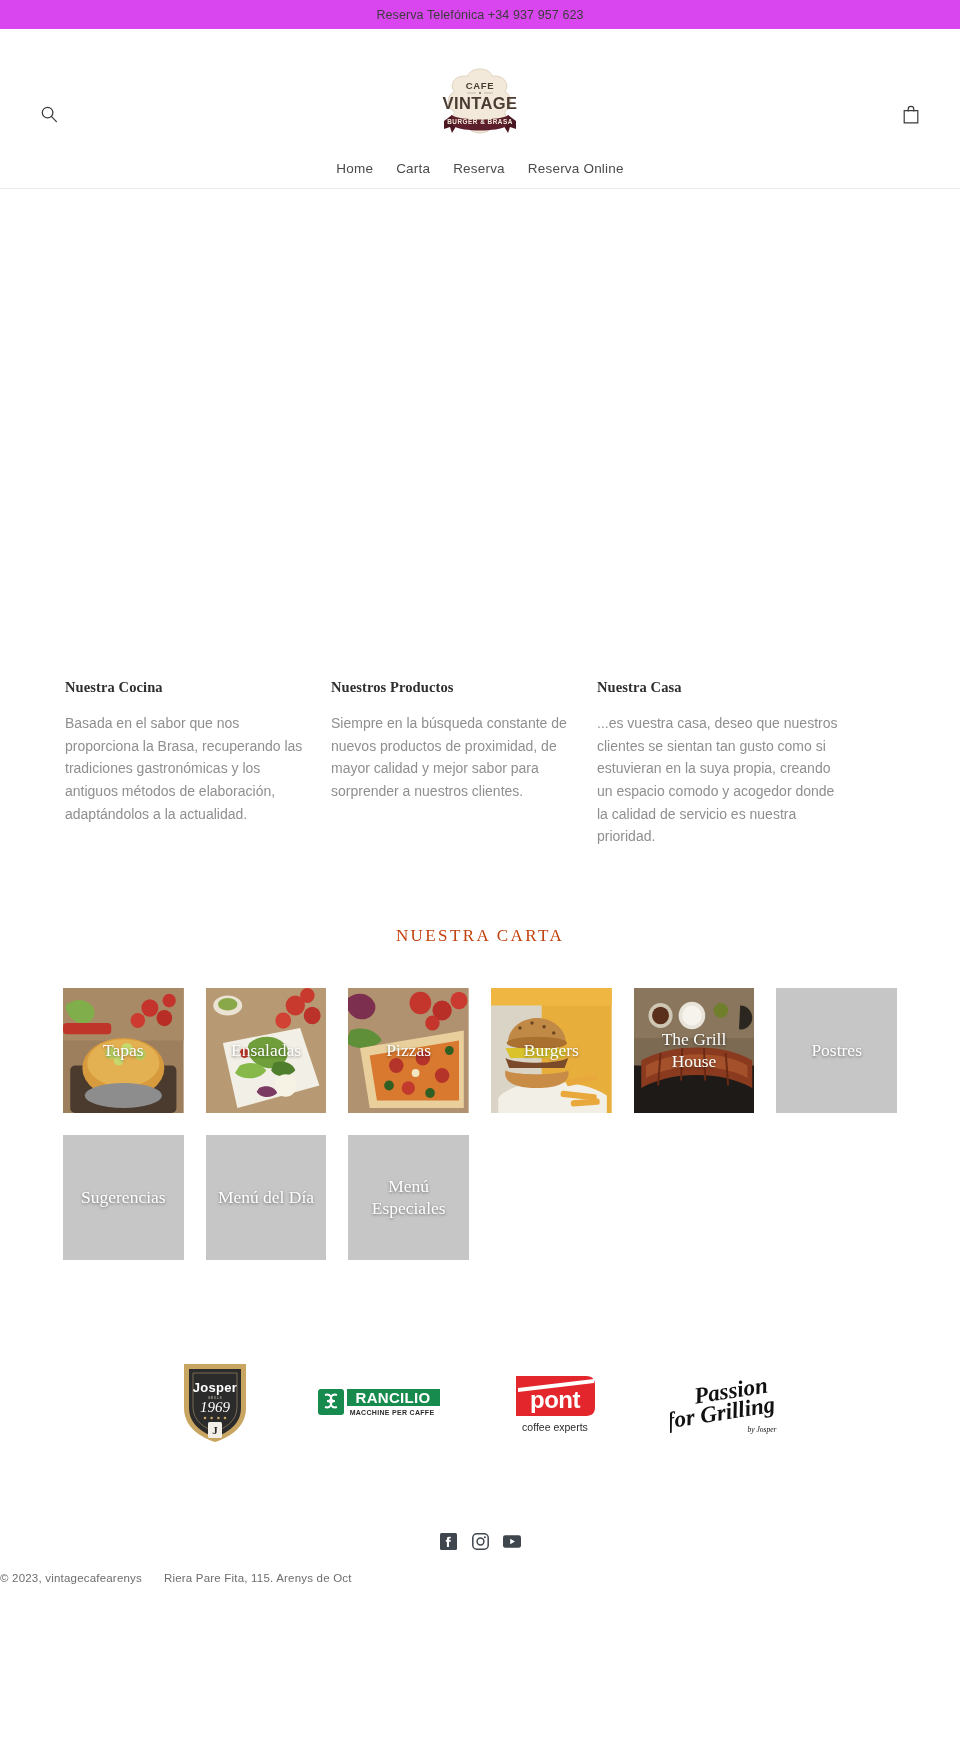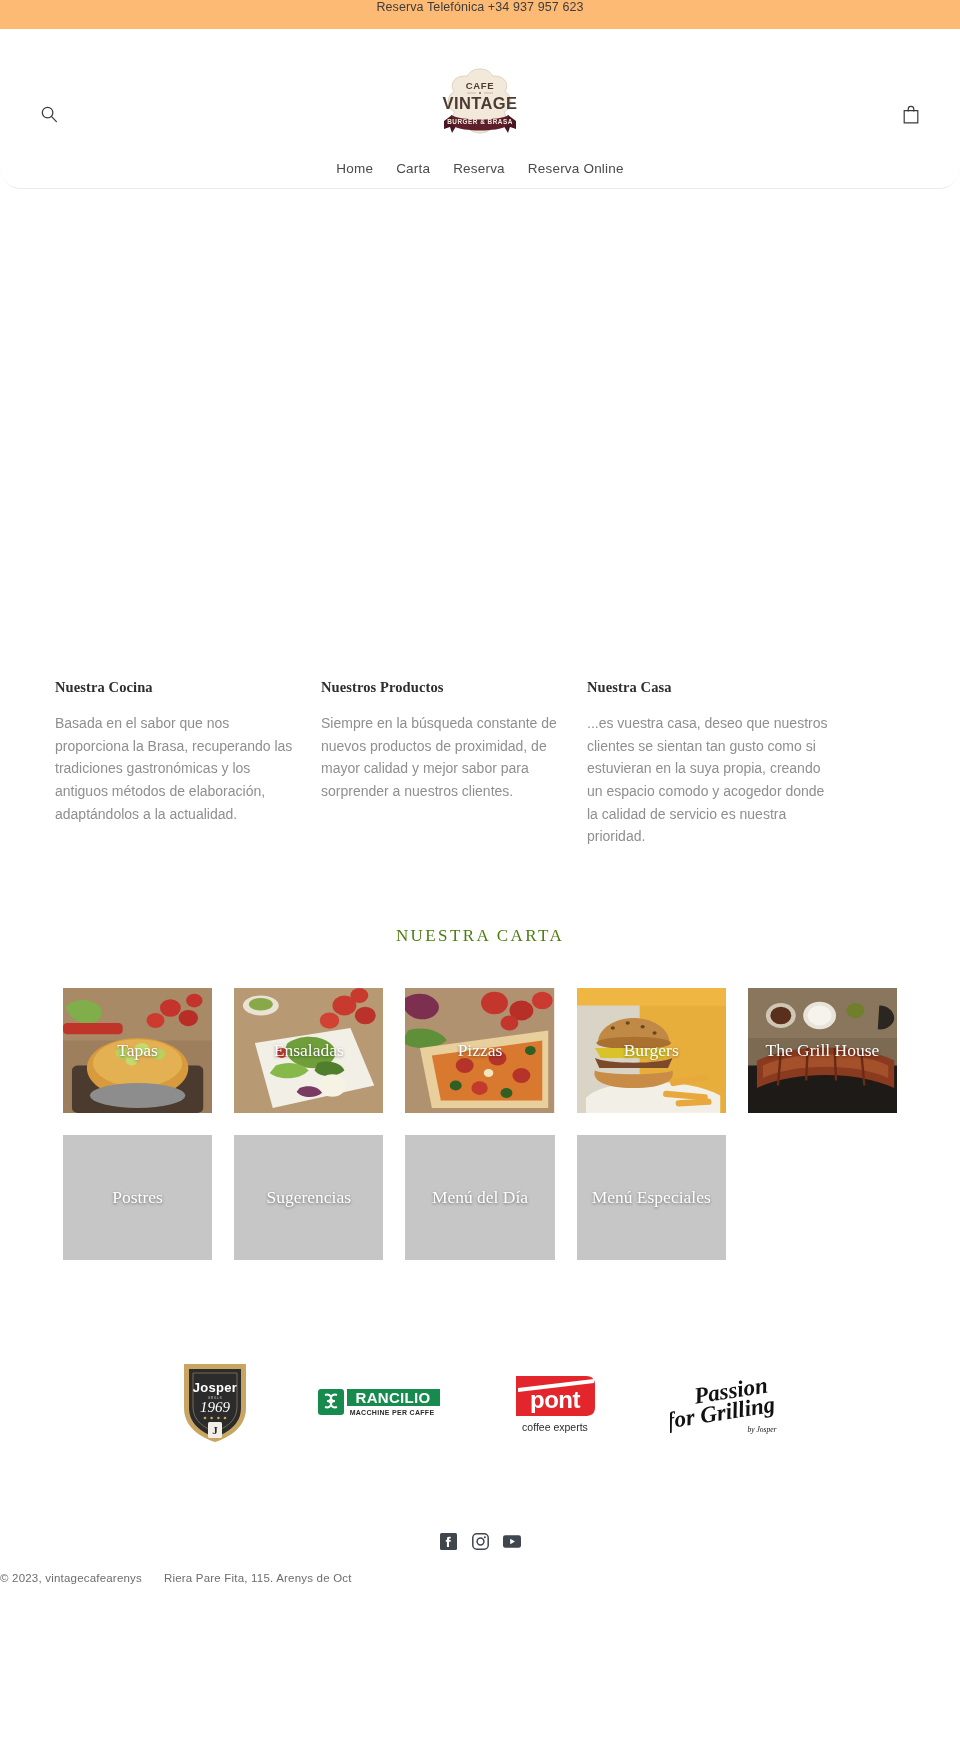--- a/index.html
+++ b/index.html
@@ -6,39 +6,38 @@
   html, body { width: 960px; }
   body {
     font-family: "Liberation Sans", sans-serif;
     background: #ffffff;
     color: #3a3a3a;
     -webkit-font-smoothing: antialiased;
   }
 
   
   .announcement {
-    background: #fdba74;
+    background: #d946ef;
     height: 29px;
     display: flex;
-    align-items: flex-start;
+    align-items: center;
     justify-content: center;
   }
   .announcement .txt {
     font-size: 12.5px;
     color: #3d3d3d;
     letter-spacing: .1px;
   }
 
   
   .site-header {
     position: relative;
     padding: 14px 0 0 0;
     border-bottom: 1px solid #eceaea;
     height: 160px;
-    border-radius: 21px;
   }
   .header-icon {
     position: absolute;
     top: 72px;
     width: 26px;
     height: 26px;
     display: flex;
     align-items: center;
     justify-content: center;
     cursor: pointer;
@@ -76,20 +75,21 @@
   .hero {
     height: 490px;
     background: #ffffff;
   }
 
   
   .intro {
     display: flex;
     padding: 0 55px;
     gap: 8px;
+    margin-left: 10px;
   }
   .intro .col {
     width: 250px;
     margin-right: 0;
   }
   .intro .col:nth-child(1) { margin-right: 0; }
   .intro .col h3 {
     font-family: "Liberation Serif", serif;
     font-size: 14.5px;
     font-weight: bold;
@@ -105,28 +105,28 @@
 
   
   .carta-section {
     padding: 78px 0 0 0;
   }
   .carta-title {
     text-align: center;
     font-family: "Liberation Serif", serif;
     font-size: 17px;
     letter-spacing: 2.4px;
-    color: #4d7c0f;
+    color: #c2410c;
     font-weight: normal;
   }
   .carta-grid {
     margin-top: 42px;
     padding: 0 63px;
     display: grid;
-    grid-template-columns: repeat(5, 1fr);
+    grid-template-columns: repeat(6, 1fr);
     gap: 22px 22px;
   }
   .card {
     position: relative;
     height: 125px;
     overflow: hidden;
     cursor: pointer;
     display: flex;
     align-items: center;
     justify-content: center;

